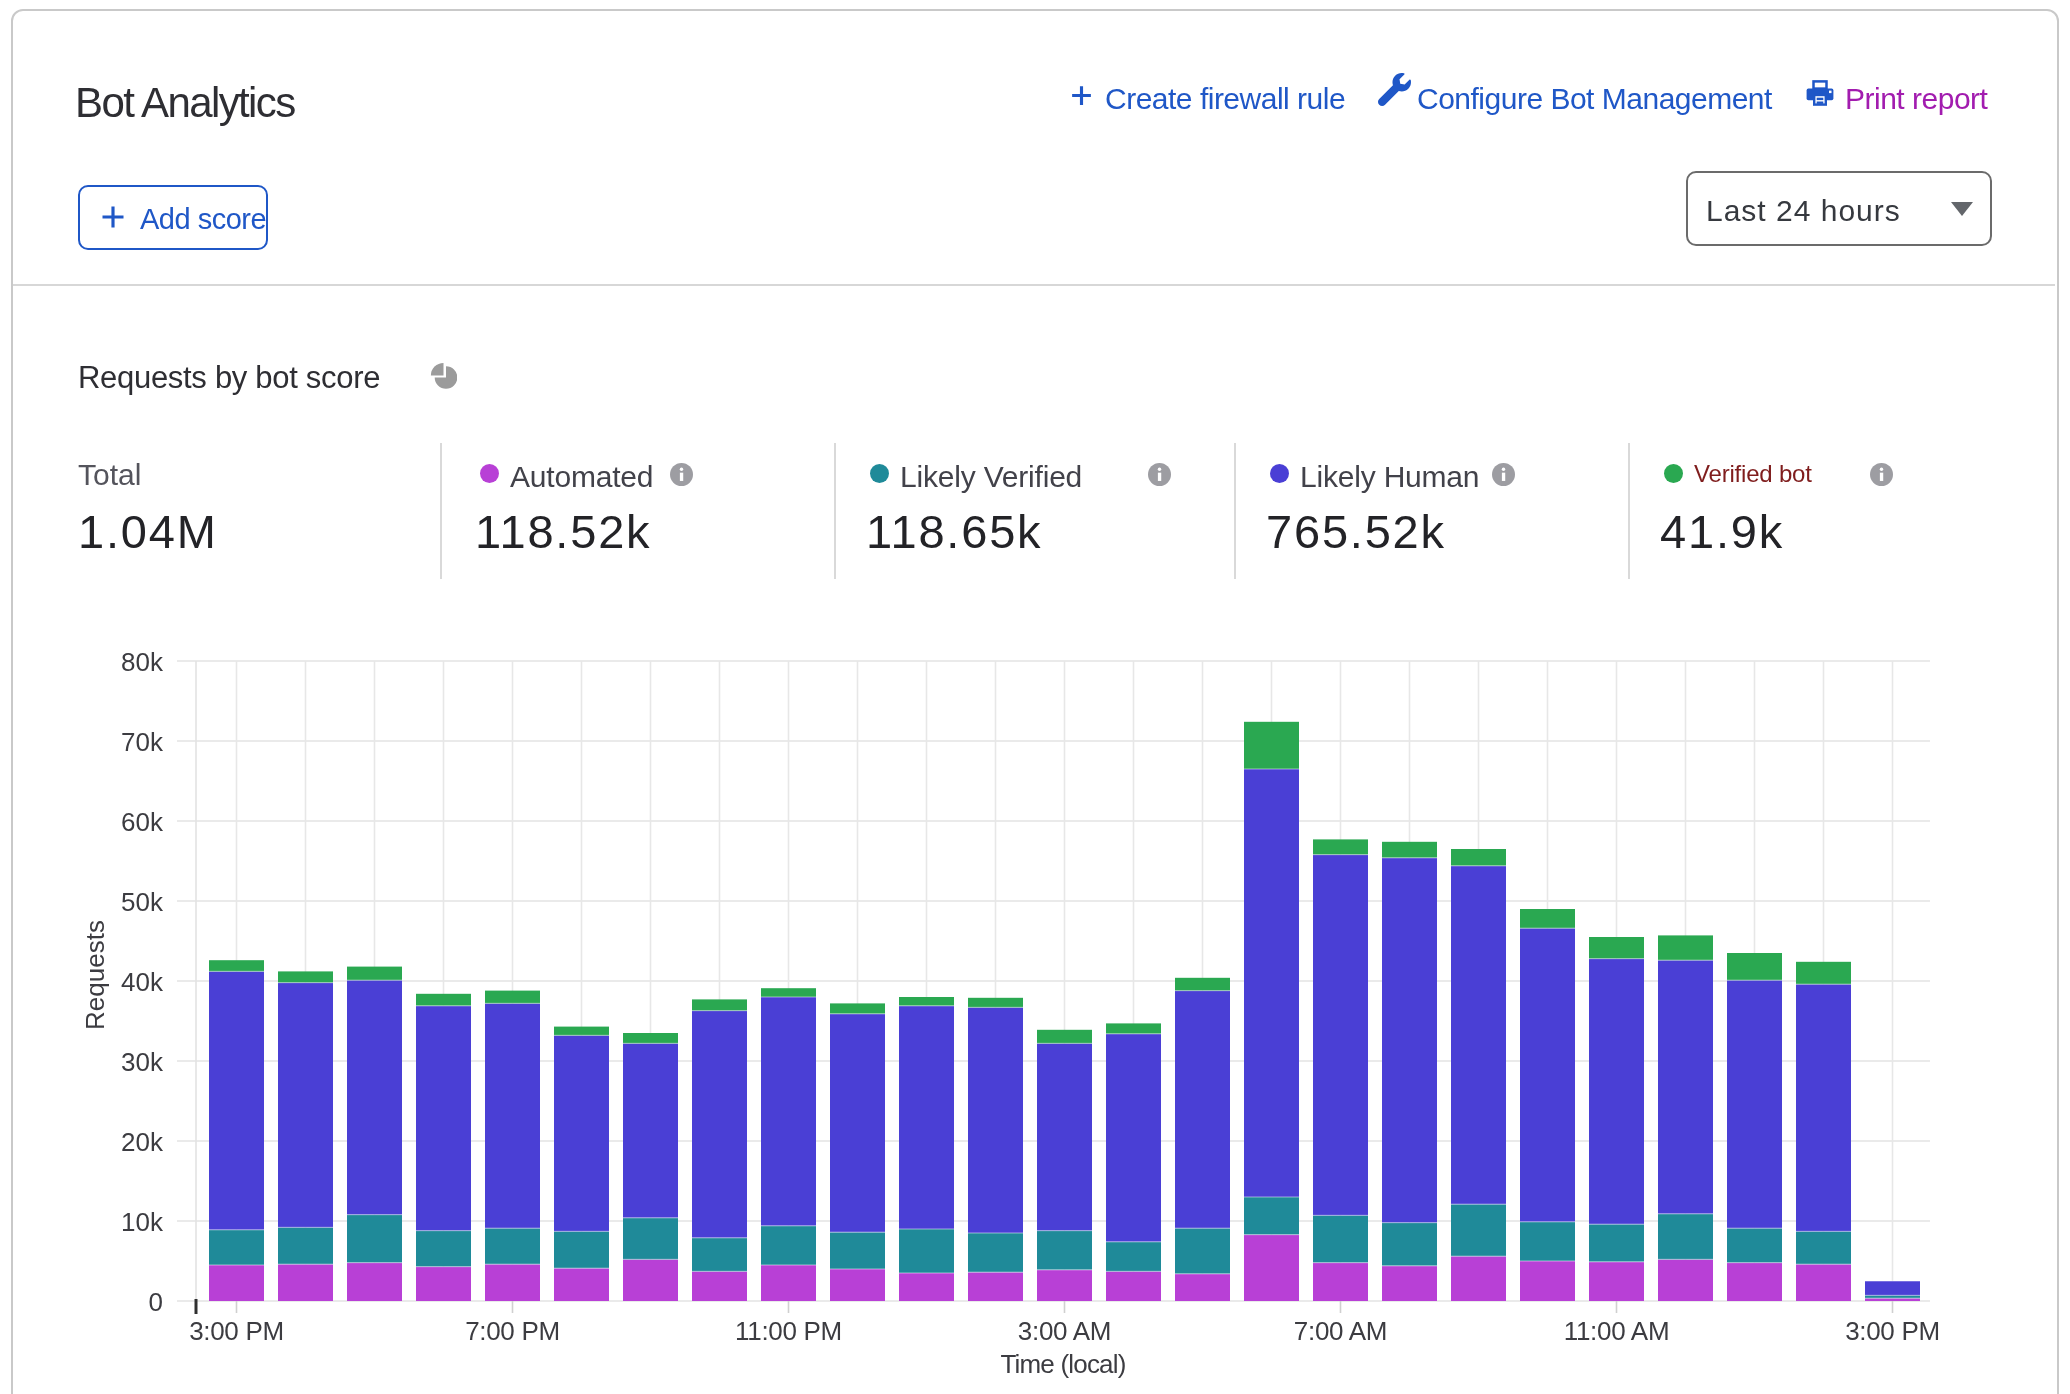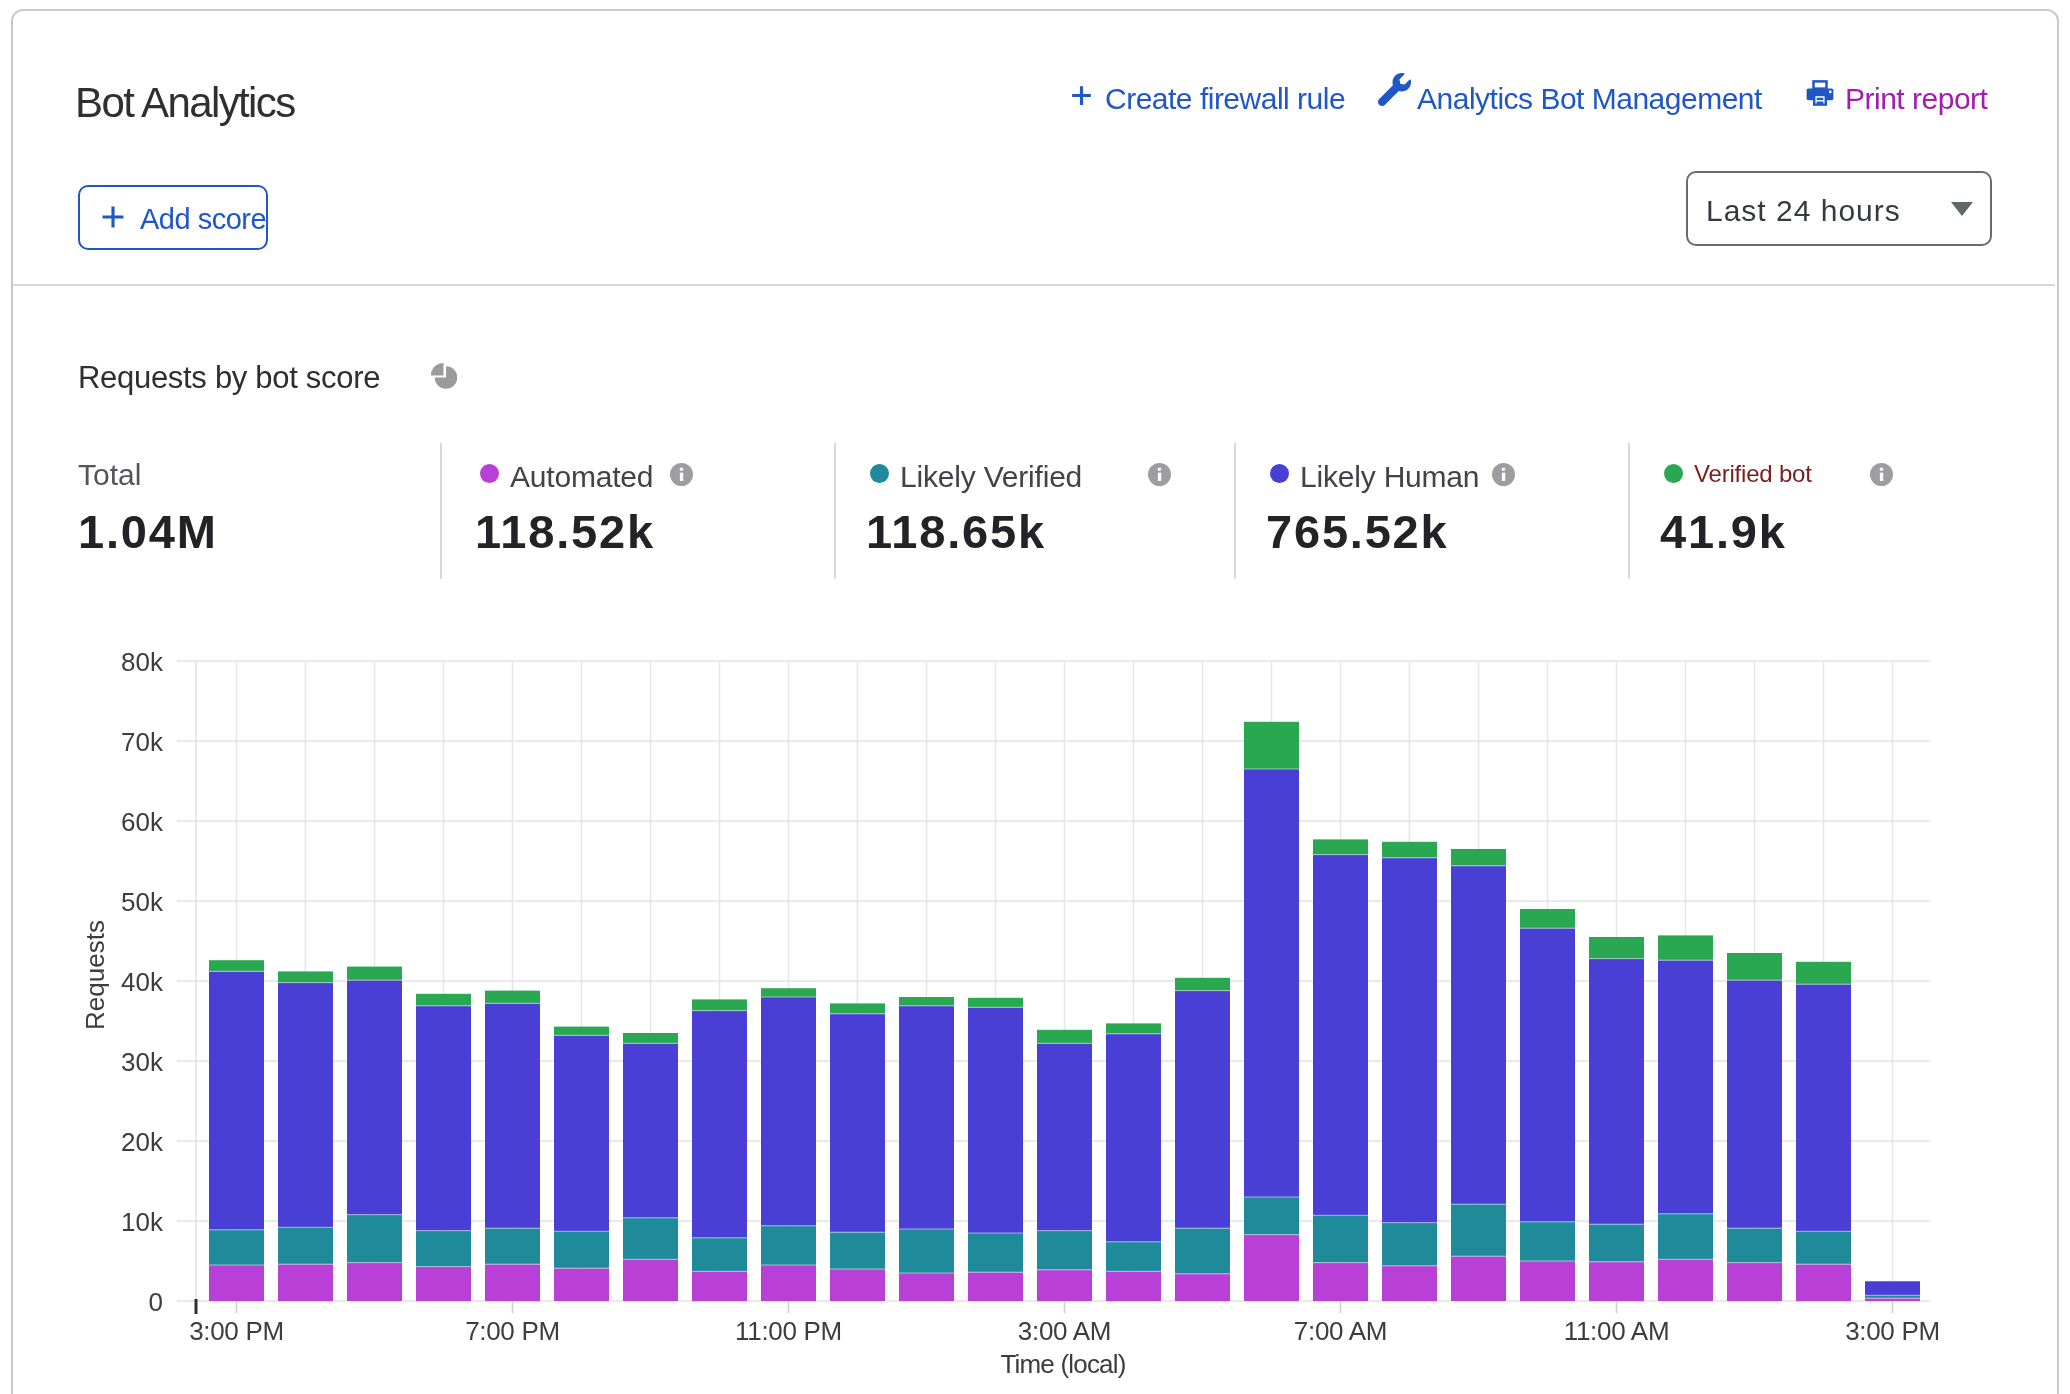--- a/index.html
+++ b/index.html
@@ -1,32 +1,32 @@
 <!DOCTYPE html>
 <html><head><meta charset="utf-8">
 <style>
 html,body{margin:0;padding:0;background:#fff}
 body{width:2070px;height:1394px;position:relative;overflow:hidden;font-family:"Liberation Sans",sans-serif;-webkit-font-smoothing:antialiased}
 .abs{position:absolute}
-.num{font-size:47px;font-weight:700;color:#232327;letter-spacing:1.8px}
+.num{font-size:47px;font-weight:400;color:#232327;letter-spacing:1.8px}
 </style></head>
 <body>
 <div class="abs" style="left:11px;top:9px;width:2044px;height:1600px;border:2px solid #c9c9c9;border-radius:12px"></div>
 <div class="abs" style="left:13px;top:284px;width:2042px;height:2px;background:#d7d7d7"></div>
 
 <div class="abs" style="left:75px;top:79px;font-size:42px;font-weight:400;color:#2e2e33;letter-spacing:-1.6px">Bot Analytics</div>
 
 <div class="abs" style="left:1069px;top:83px"><svg width="25" height="25" viewBox="0 0 16 16">
       <path d="M7 2h2v5h5v2H9v5H7V9H2V7h5z" fill="#1f57c7"></path>
     </svg></div>
 <div class="abs" style="left:1105px;top:82px;font-size:30px;color:#1f57c7;letter-spacing:-0.5px">Create firewall rule</div>
 <div class="abs" style="left:1378px;top:73px"><svg width="33" height="33" viewBox="0 0 512 512">
       <path fill="#1f57c7" d="M507.73 109.1c-2.24-9-13.66-12.09-20.23-5.53l-74.36 74.36-67.88-11.31-11.31-67.88 74.36-74.36c6.62-6.62 3.43-17.9-5.66-20.16-47.38-11.74-99.55.91-136.58 37.93-39.64 39.64-50.55 97.1-34.05 147.2L18.74 402.76c-24.99 24.99-24.99 65.51 0 90.5 24.99 24.99 65.51 24.99 90.5 0l213.21-213.21c50.12 16.71 107.47 5.68 147.37-34.22 37.07-37.07 49.7-89.32 37.91-136.73z"></path>
     </svg></div>
-<div class="abs" style="left:1417px;top:82px;font-size:30px;color:#1f57c7;letter-spacing:-0.5px">Analytics Bot Management</div>
+<div class="abs" style="left:1417px;top:82px;font-size:30px;color:#1f57c7;letter-spacing:-0.5px">Configure Bot Management</div>
 <div class="abs" style="left:1806px;top:80px"><svg width="28" height="28" viewBox="0 0 28 28">
       <rect x="7.5" y="1.4" width="13" height="7.2" fill="none" stroke="#1f57c7" stroke-width="2.5"></rect>
       <rect x="0.6" y="8.6" width="26.8" height="11.6" rx="1.8" fill="#1f57c7"></rect>
       <rect x="23" y="10.6" width="2.5" height="2.5" fill="#fff"></rect>
       <rect x="8.2" y="15" width="11.6" height="9.6" fill="#fff" stroke="#1f57c7" stroke-width="2.4"></rect>
       <rect x="10.7" y="17.7" width="6.6" height="2.4" fill="#1f57c7"></rect>
       <rect x="10.7" y="21.5" width="6.6" height="2.4" fill="#1f57c7"></rect>
     </svg></div>
 <div class="abs" style="left:1845px;top:82px;font-size:30px;color:#a21caf;letter-spacing:-0.5px">Print report</div>
 

